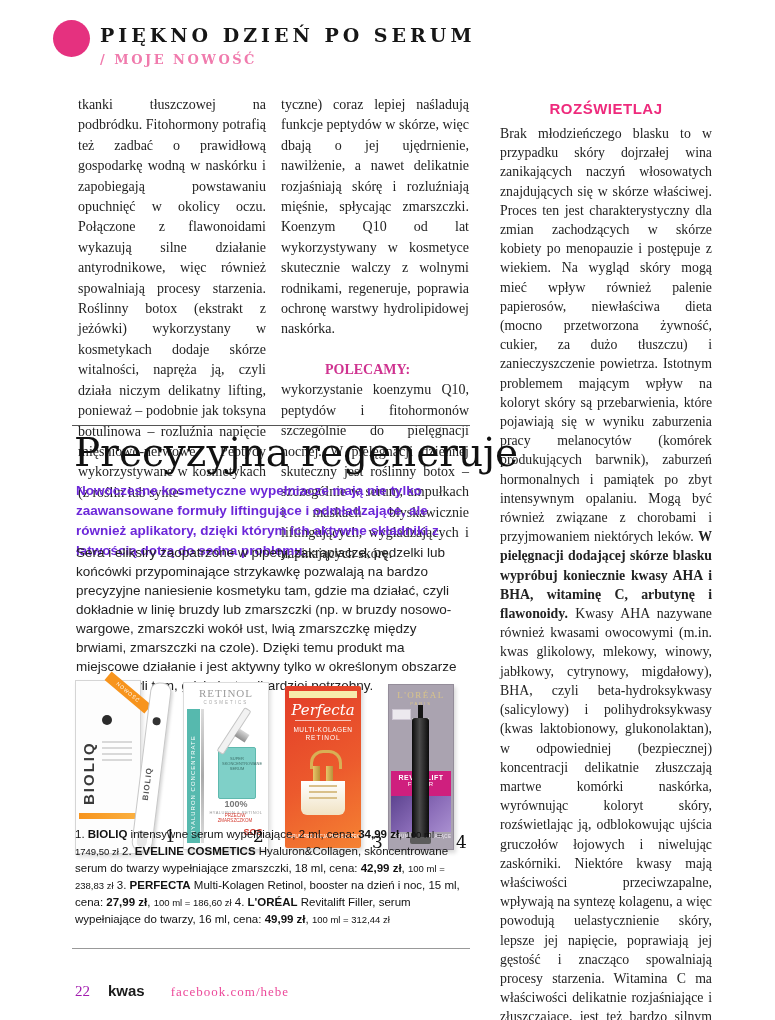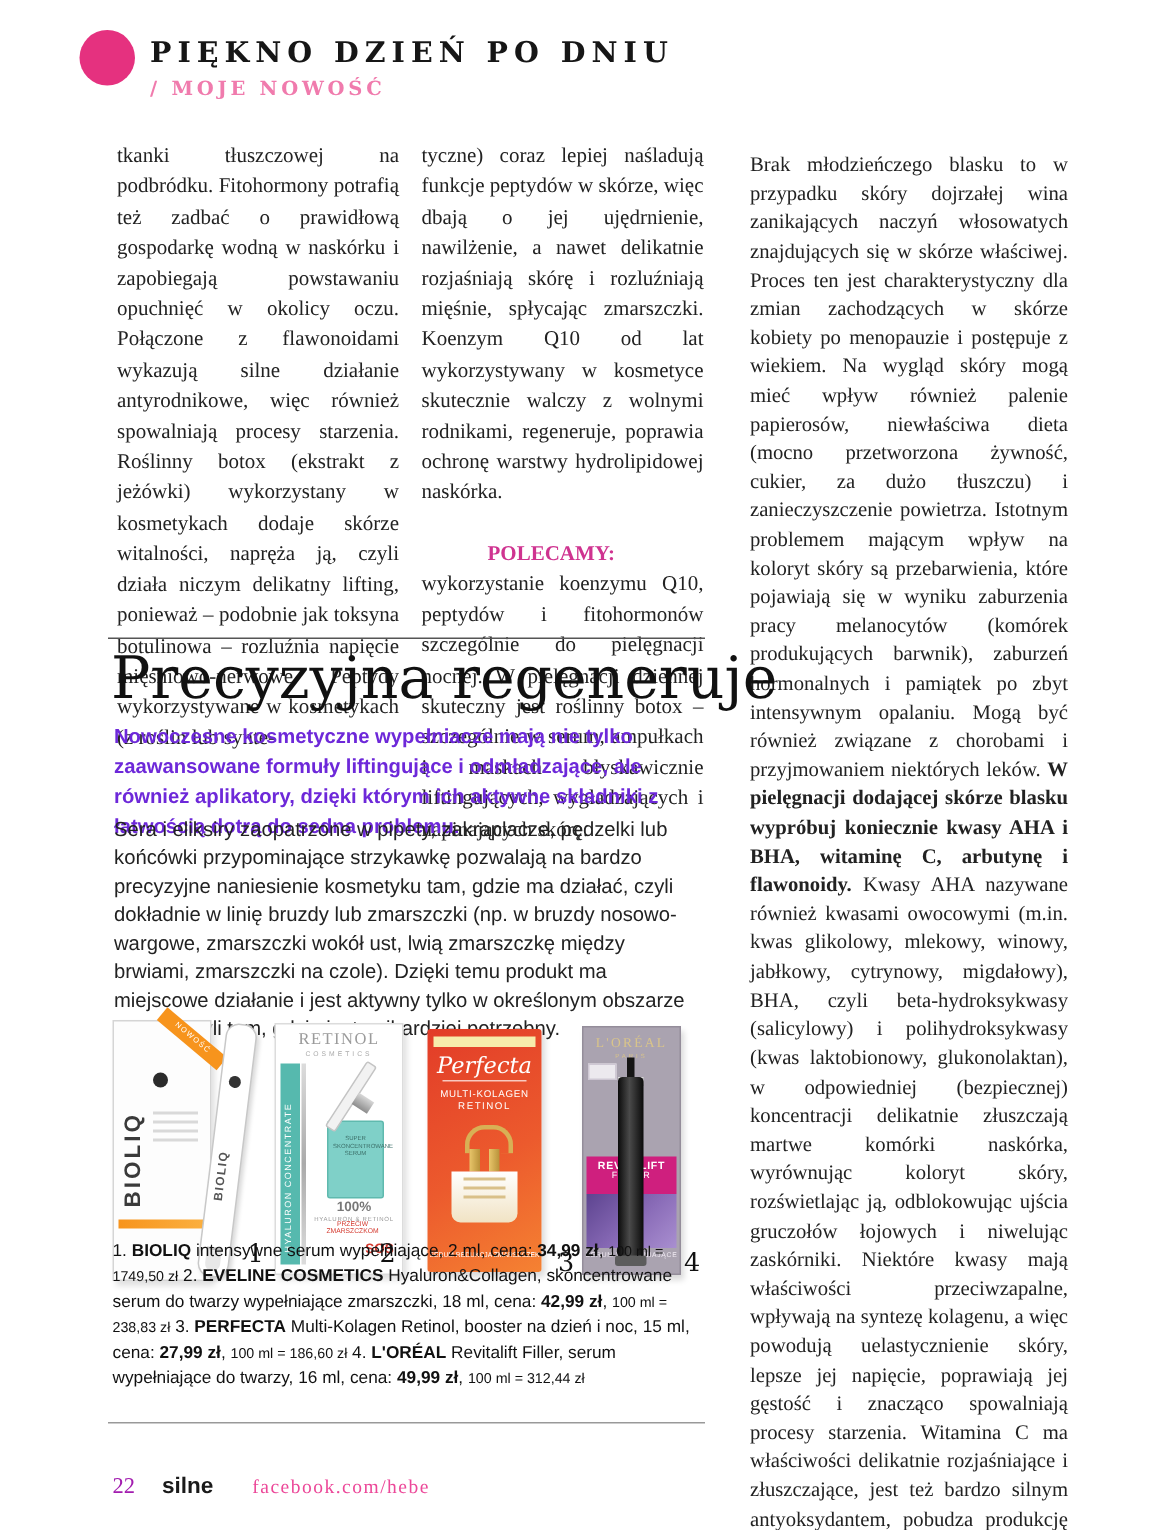--- a/index.html
+++ b/index.html
@@ -154,30 +154,31 @@
   .footer .pageno{font-family:"Liberation Serif",serif;font-size:15px;color:#a21caf;}
   .footer .logo{font-family:"Liberation Sans",sans-serif;font-weight:bold;font-size:15px;
                 color:#1a1a1a;margin-left:14px;}
   .footer .url{font-family:"Liberation Serif",serif;font-size:13px;color:#ec4899;
                margin-left:22px;letter-spacing:1px;}
 </style>
 </head>
 <body>
 
 <div class="abs dot"></div>
-<div class="abs sec-title">PIĘKNO DZIEŃ PO DNIU</div>
+<div class="abs sec-title">PIĘKNO DZIEŃ PO SERUM</div>
 <div class="abs sec-sub">/ MOJE NOWOŚĆ</div>
 
 <div class="abs col col1">tkanki tłuszczowej na podbródku. Fitohormony potrafią też zadbać o prawidłową gospodarkę wodną w naskórku i zapobiegają powstawaniu opuchnięć w okolicy oczu. Połączone z flawonoidami wykazują silne działanie antyrodnikowe, więc również spowalniają procesy starzenia. Roślinny botox (ekstrakt z jeżówki) wykorzystany w kosmetykach dodaje skórze witalności, napręża ją, czyli działa niczym delikatny lifting, ponieważ – podobnie jak toksyna botulinowa – rozluźnia napięcie mięśniowo-nerwowe. Peptydy wykorzystywane w kosmetykach (z roślin lub synte-</div>
 <div class="abs col col2">
   <p>tyczne) coraz lepiej naśladują funkcje peptydów w skórze, więc dbają o jej ujędrnienie, nawilżenie, a nawet delikatnie rozjaśniają skórę i rozluźniają mięśnie, spłycając zmarszczki. Koenzym Q10 od lat wykorzystywany w kosmetyce skutecznie walczy z wolnymi rodnikami, regeneruje, poprawia ochronę warstwy hydrolipidowej naskórka.</p>
   <p><span class="seg-pb">POLECAMY:</span><span class="seg-n"> wykorzystanie koenzymu Q10, peptydów i fitohormonów szczególnie do pielęgnacji nocnej. W pielęgnacji dziennej skuteczny jest roślinny botox – szczególnie w serum, ampułkach i maskach błyskawicznie liftingujących, wygładzających i napinających skórę.</span></p>
 </div>
 
 <div class="abs sidebar">
+  <div class="sidebar-title">ROZŚWIETLAJ</div>
   <div class="sidebar-text"><span class="seg-n">Brak młodzieńczego blasku to w przypadku skóry dojrzałej wina zanikających naczyń włosowatych znajdujących się w skórze właściwej. Proces ten jest charakterystyczny dla zmian zachodzących w skórze kobiety po menopauzie i postępuje z wiekiem. Na wygląd skóry mogą mieć wpływ również palenie papierosów, niewłaściwa dieta (mocno przetworzona żywność, cukier, za dużo tłuszczu) i zanieczyszczenie powietrza. Istotnym problemem mającym wpływ na koloryt skóry są przebarwienia, które pojawiają się w wyniku zaburzenia pracy melanocytów (komórek produkujących barwnik), zaburzeń hormonalnych i pamiątek po zbyt intensywnym opalaniu. Mogą być również związane z chorobami i przyjmowaniem niektórych leków. </span><span class="seg-b">W pielęgnacji dodającej skórze blasku wypróbuj koniecznie kwasy AHA i BHA, witaminę C, arbutynę i flawonoidy.</span><span class="seg-n"> Kwasy AHA nazywane również kwasami owocowymi (m.in. kwas glikolowy, mlekowy, winowy, jabłkowy, cytrynowy, migdałowy), BHA, czyli beta-hydroksykwasy (salicylowy) i polihydroksykwasy (kwas laktobionowy, glukonolaktan), w odpowiedniej (bezpiecznej) koncentracji delikatnie złuszczają martwe komórki naskórka, wyrównując koloryt skóry, rozświetlając ją, odblokowując ujścia gruczołów łojowych i niwelując zaskórniki. Niektóre kwasy mają właściwości przeciwzapalne, wpływają na syntezę kolagenu, a więc powodują uelastycznienie skóry, lepsze jej napięcie, poprawiają jej gęstość i znacząco spowalniają procesy starzenia. Witamina C ma właściwości delikatnie rozjaśniające i złuszczające, jest też bardzo silnym antyoksydantem, pobudza produkcję kolagenu oraz </span></div>
 </div>
 
 <div class="abs rule rule-top"></div>
 <div class="abs feature-headline">Precyzyjna regeneruje</div>
 <div class="abs feature-intro">Nowoczesne kosmetyczne wypełniacze mają nie tylko zaawansowane formuły liftingujące i odmładzające, ale również aplikatory, dzięki którym ich aktywne składniki z łatwością dotrą do sedna problemu.</div>
 <div class="abs feature-body">Sera i eliksiry zaopatrzone w pipety, zakraplacze, pędzelki lub końcówki przypominające strzykawkę pozwalają na bardzo precyzyjne naniesienie kosmetyku tam, gdzie ma działać, czyli dokładnie w linię bruzdy lub zmarszczki (np. w bruzdy nosowo-wargowe, zmarszczki wokół ust, lwią zmarszczkę między brwiami, zmarszczki na czole). Dzięki temu produkt ma miejscowe działanie i jest aktywny tylko w określonym obszarze twarzy, czyli tam, gdzie jest najbardziej potrzebny.</div>
 
 <div class="abs products">
 
@@ -253,15 +254,15 @@
     <div class="lo-plunger"></div>
   </div>
   <div class="pnum" style="left:381px;top:156px;">4</div>
 </div>
 
 <div class="abs caption"><span class="seg-n">1. </span><span class="seg-b">BIOLIQ</span><span class="seg-n"> intensywne serum wypełniające, 2 ml, cena: </span><span class="seg-b">34,99 zł</span><span class="seg-n">, </span><span class="seg-sm">100 ml = 1749,50 zł</span><span class="seg-n">   2. </span><span class="seg-b">EVELINE COSMETICS</span><span class="seg-n"> Hyaluron&amp;Collagen, skoncentrowane serum do twarzy wypełniające zmarszczki, 18 ml, cena: </span><span class="seg-b">42,99 zł</span><span class="seg-n">, </span><span class="seg-sm">100 ml = 238,83 zł</span><span class="seg-n">   3. </span><span class="seg-b">PERFECTA</span><span class="seg-n"> Multi-Kolagen Retinol, booster na dzień i noc, 15 ml, cena: </span><span class="seg-b">27,99 zł</span><span class="seg-n">, </span><span class="seg-sm">100 ml = 186,60 zł</span><span class="seg-n">   4. </span><span class="seg-b">L'ORÉAL</span><span class="seg-n"> Revitalift Filler, serum wypełniające do twarzy, 16 ml, cena: </span><span class="seg-b">49,99 zł</span><span class="seg-n">, </span><span class="seg-sm">100 ml = 312,44 zł</span></div>
 <div class="abs rule rule-bottom"></div>
 
 <div class="abs footer">
   <span class="pageno">22</span>
-  <span class="logo">silne</span>
+  <span class="logo">kwas</span>
   <span class="url">facebook.com/hebe</span>
 </div>
 
 </body></html>

